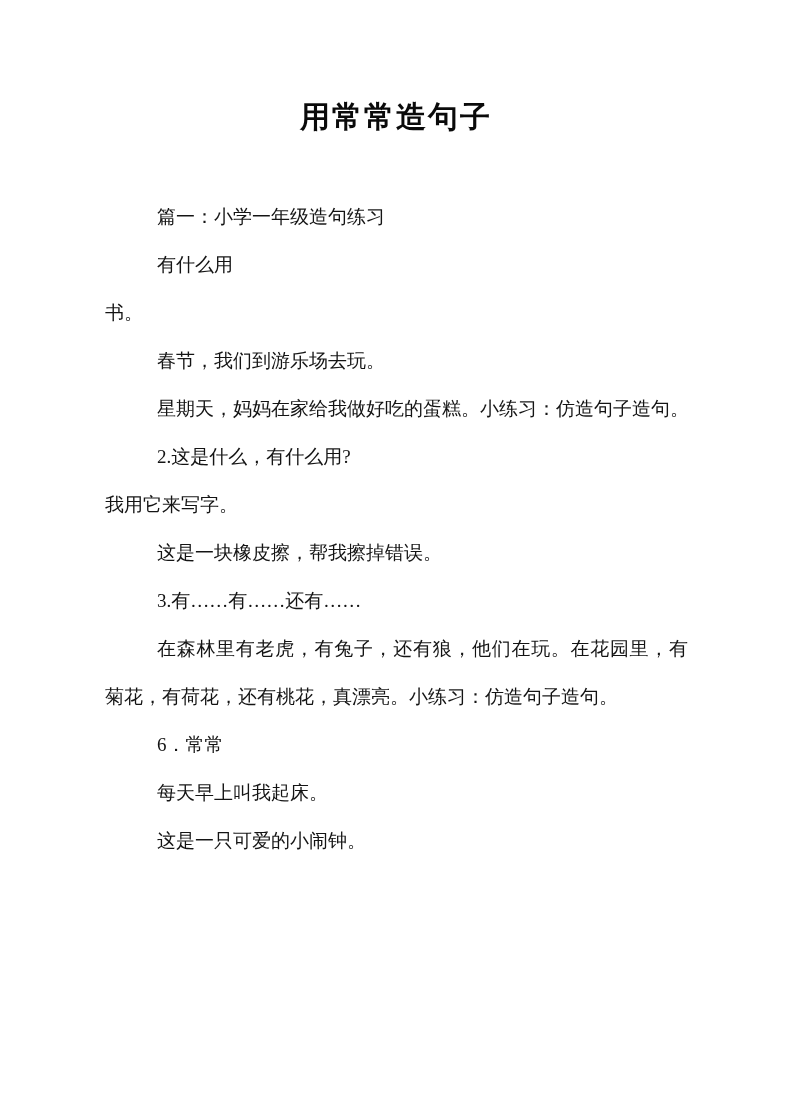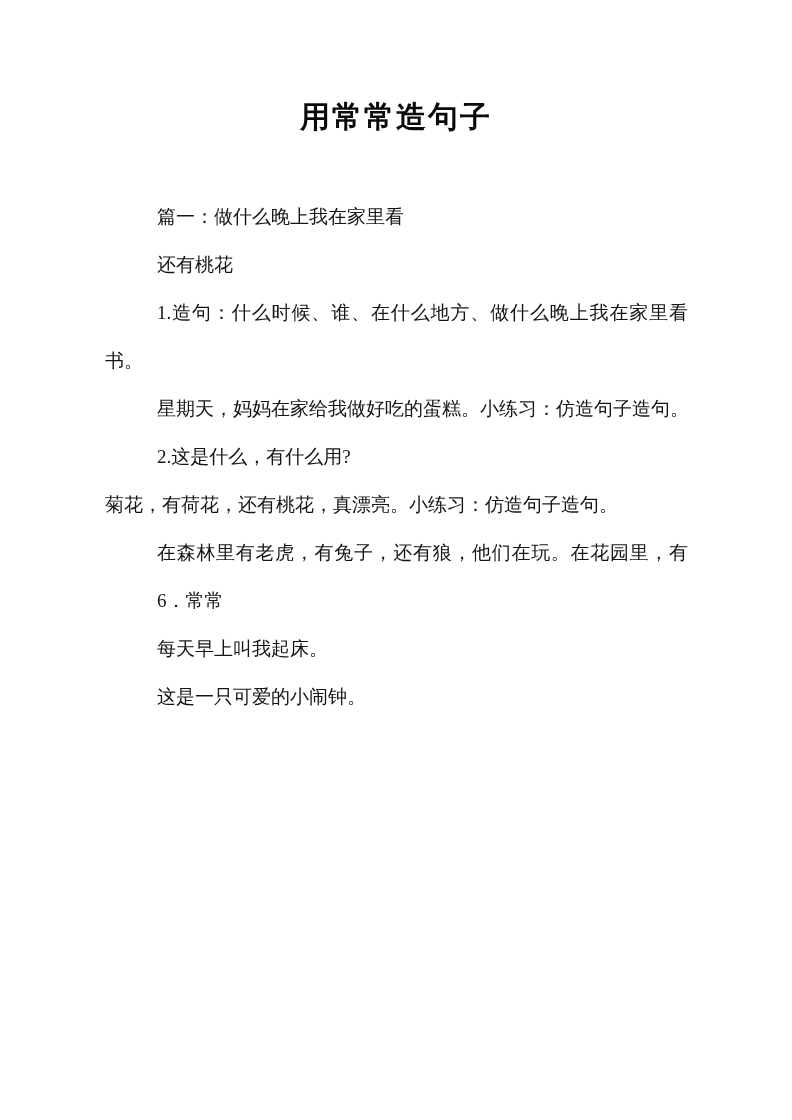--- a/index.html
+++ b/index.html
@@ -45,25 +45,28 @@
     text-align: justify;
     text-align-last: justify;
   }
 </style>
 </head>
 <body>
 
 <div class="page">
   <h1 class="title">用常常造句子</h1>
   <div class="doc">
-      <div class="line indent">篇一：做什么晚上我在家里看</div>
-      <div class="line indent">还有桃花</div>
-      <div class="line indent fill">1.造句：什么时候、谁、在什么地方、做什么晚上我在家里看</div>
+      <div class="line indent">篇一：小学一年级造句练习</div>
+      <div class="line indent">有什么用</div>
       <div class="line">书。</div>
+      <div class="line indent">春节，我们到游乐场去玩。</div>
       <div class="line indent">星期天，妈妈在家给我做好吃的蛋糕。小练习：仿造句子造句。</div>
       <div class="line indent">2.这是什么，有什么用?</div>
+      <div class="line">我用它来写字。</div>
+      <div class="line indent">这是一块橡皮擦，帮我擦掉错误。</div>
+      <div class="line indent">3.有……有……还有……</div>
+      <div class="line indent fill">在森林里有老虎，有兔子，还有狼，他们在玩。在花园里，有</div>
       <div class="line">菊花，有荷花，还有桃花，真漂亮。小练习：仿造句子造句。</div>
-      <div class="line indent fill">在森林里有老虎，有兔子，还有狼，他们在玩。在花园里，有</div>
       <div class="line indent">6．常常</div>
       <div class="line indent">每天早上叫我起床。</div>
       <div class="line indent">这是一只可爱的小闹钟。</div>
     </div>
 </div>
 
 </body></html>

